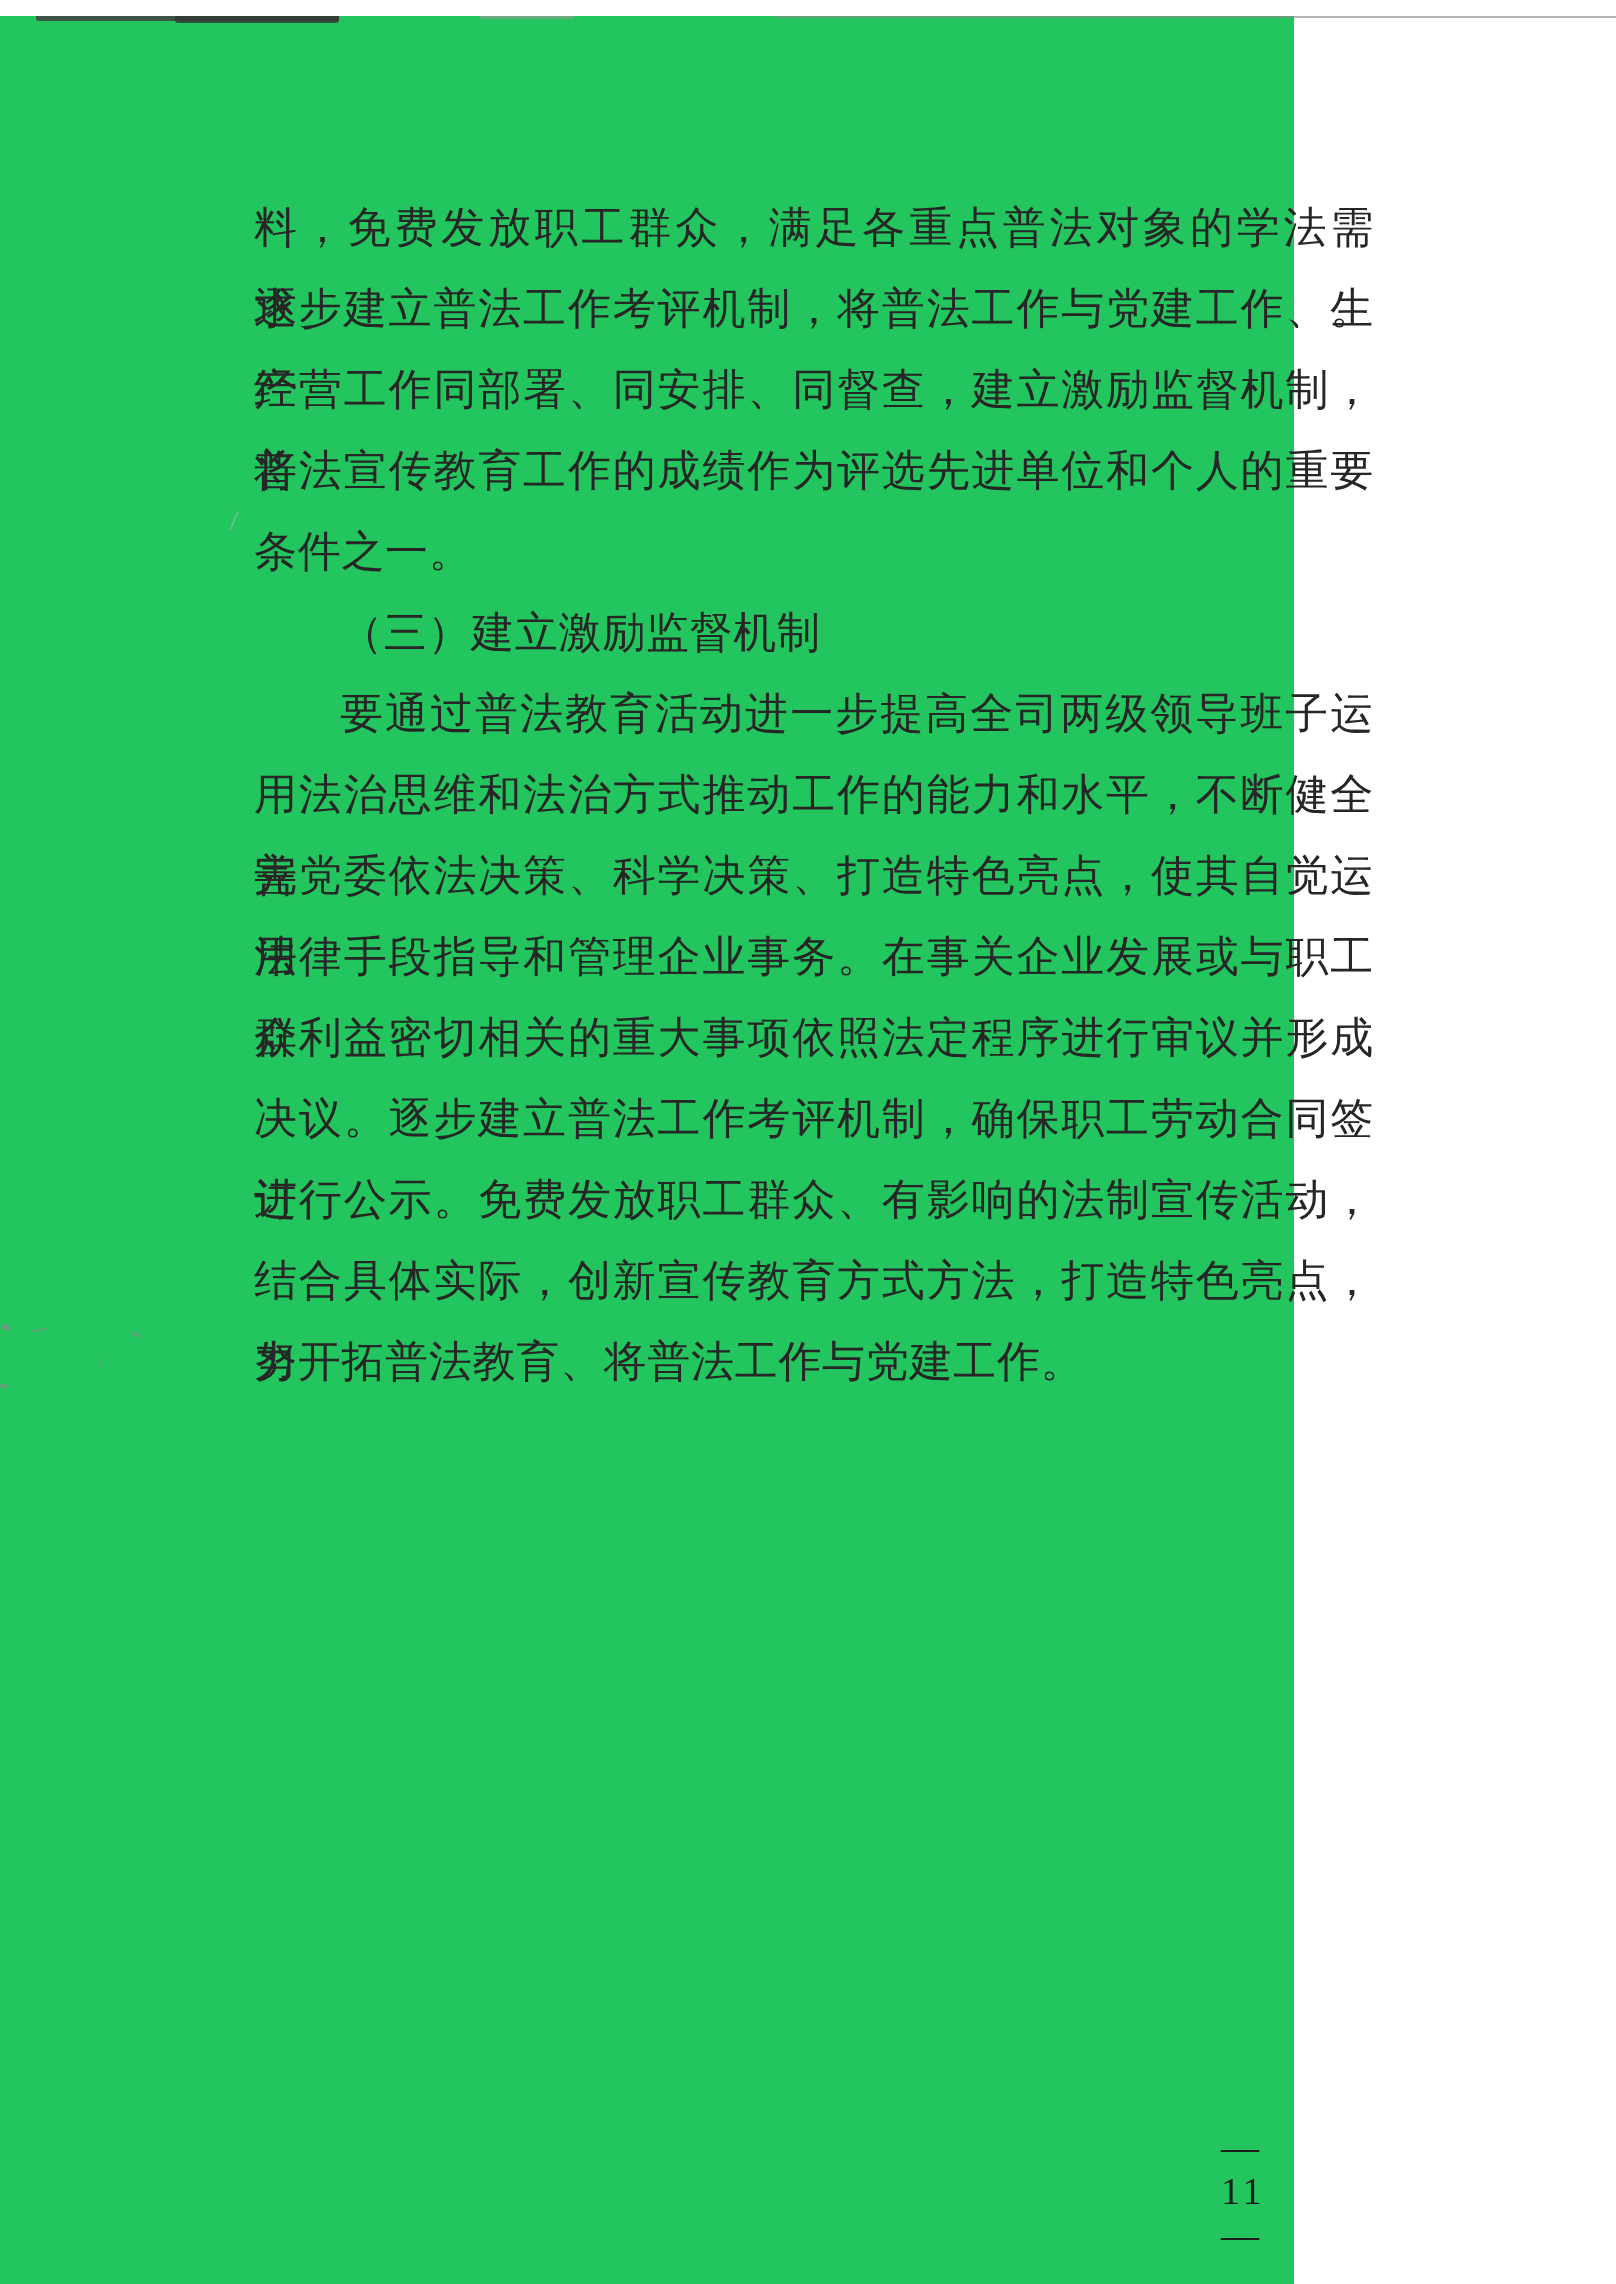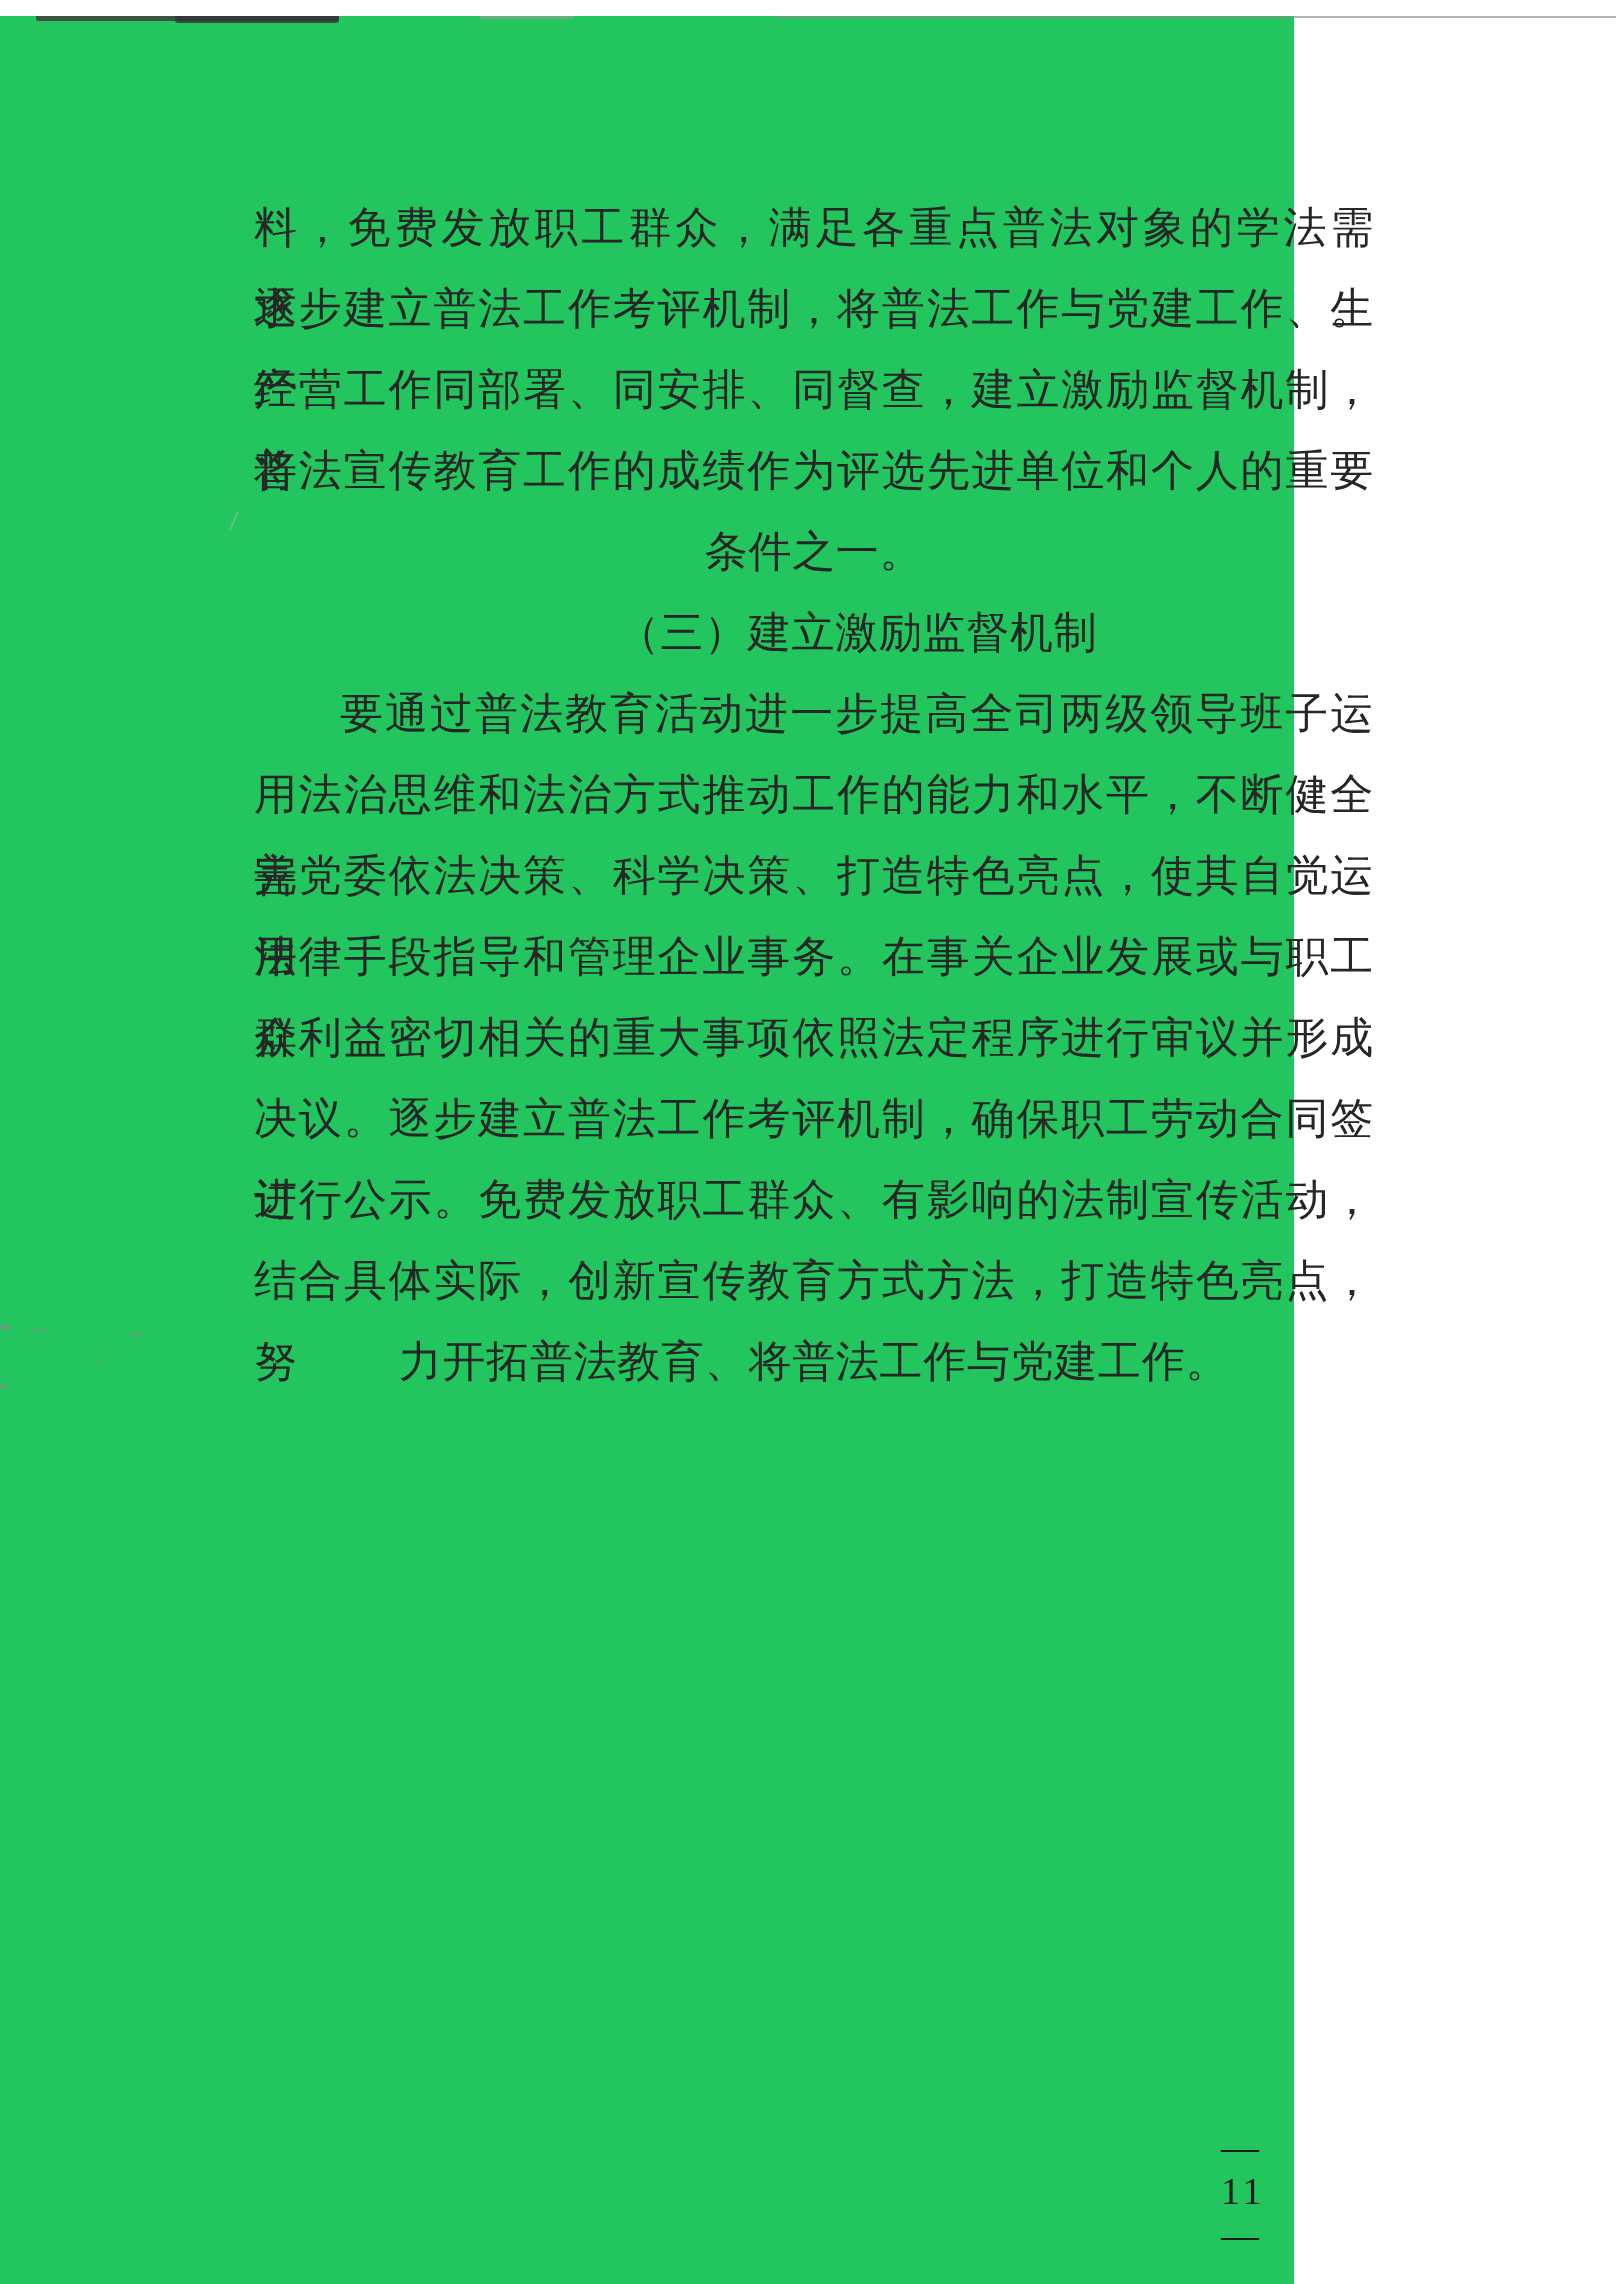--- a/index.html
+++ b/index.html
@@ -25,21 +25,21 @@
     left: 254px;
     top: 171px;
     width: 1120px;
     color: #262626;
   }
   .line {
     font-size: 43px;
     line-height: 81px;
     height: 81px;
     white-space: nowrap;
-    text-align: center;
+    text-align: left;
     letter-spacing: 0.7px;
     font-weight: 400;
   }
   .line.jf {
     white-space: normal;
     text-align: justify;
     text-align-last: justify;
     -moz-text-align-last: justify;
   }
   .line.indent {

